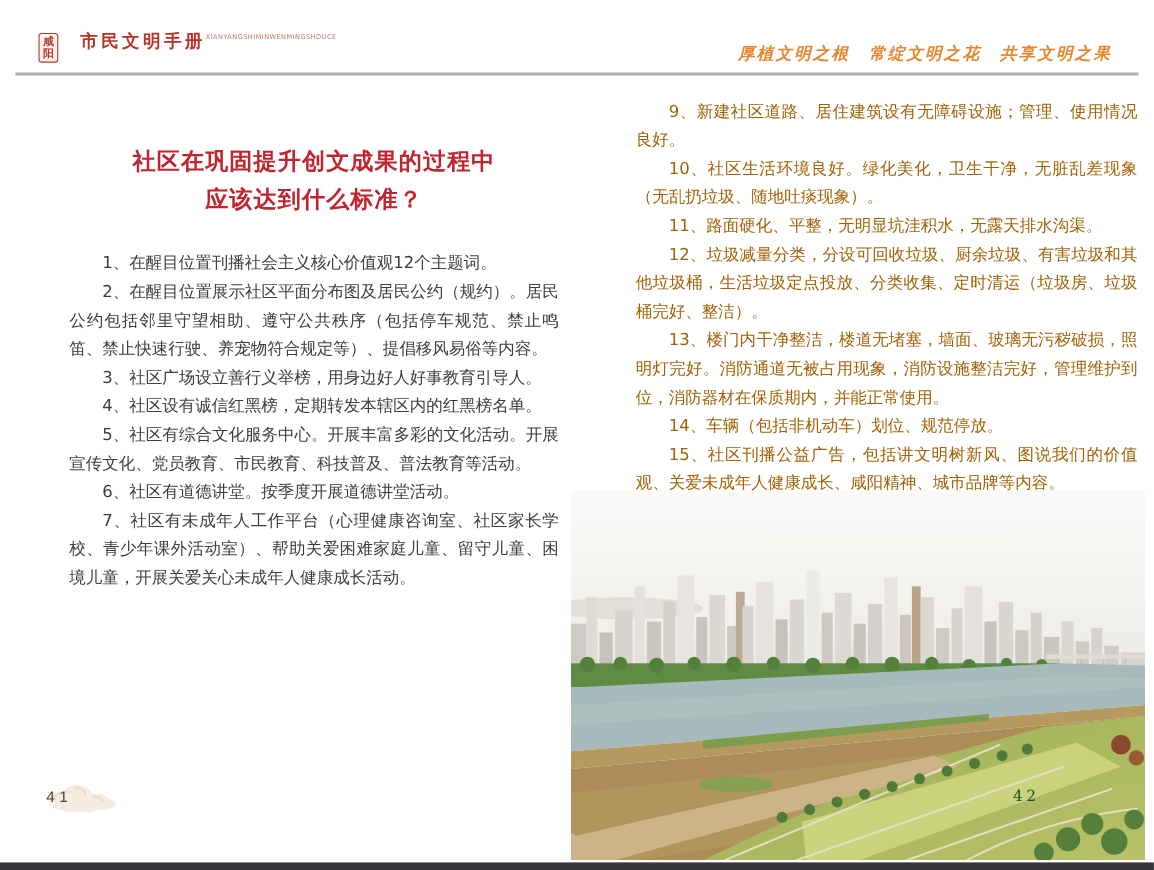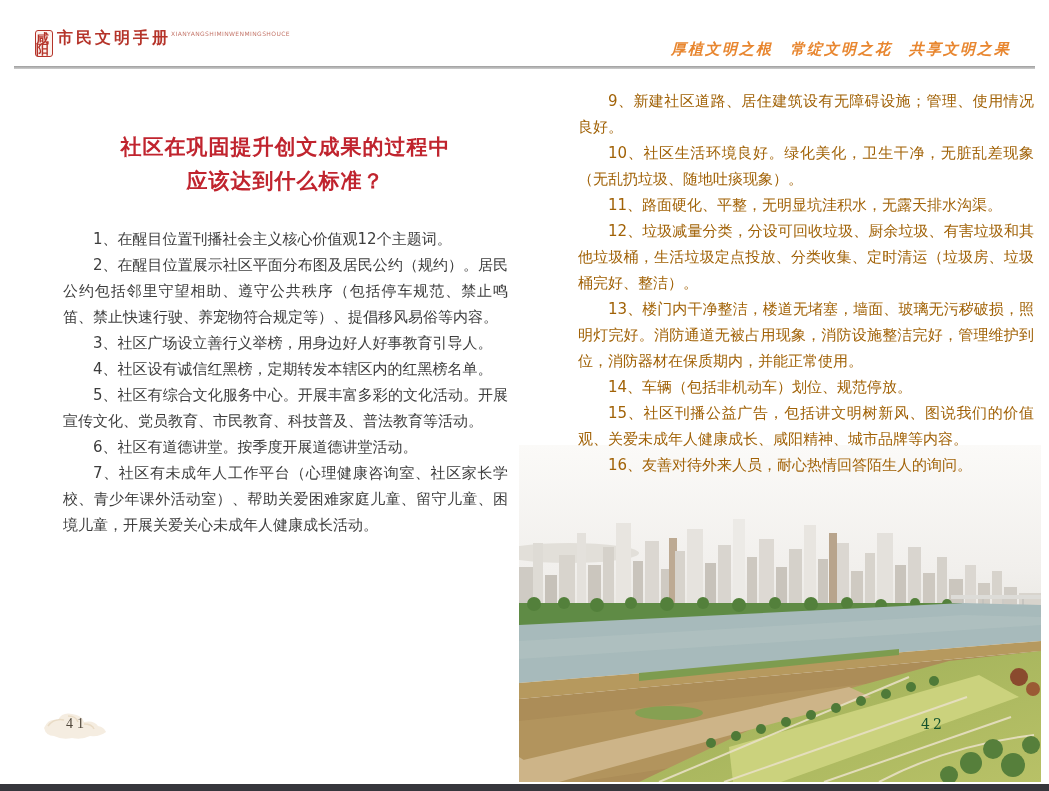--- a/index.html
+++ b/index.html
@@ -8,24 +8,24 @@
     font-family: "DejaVu Sans", "Liberation Sans", sans-serif;
     background: #ffffff;
     position: relative;
     overflow: hidden;
   }
   .page-root { position: absolute; inset: 0; background: #fff; }
 
   
   .logo-block { position: absolute; left: 35px; top: 28px; display: flex; align-items: flex-start; }
   .logo-seal {
-    width: 18px; height: 27px; margin-right: 4px; margin-top: 2px;
+    width: 18px; height: 27px; margin-right: 20px; margin-top: 2px;
     border: 1px solid #b5342a; border-radius: 3px;
     background: #fdf3ef; color: #b5342a;
-    font-size: 13px; line-height: 11px; text-align: left;
+    font-size: 10px; line-height: 11px; text-align: center;
     word-break: break-all; padding-top: 2px; font-weight: bold;
   }
   .logo-text-col { display: flex; flex-direction: row; }
   .logo-title {
     color: #b5342a; font-weight: bold; font-size: 16px;
     letter-spacing: 3px; font-family: "DejaVu Serif", "Liberation Serif", serif;
   }
   .logo-subtitle {
     color: #c4766a; font-size: 6px; letter-spacing: 0.4px; margin-top: 2px;
   }
@@ -45,22 +45,22 @@
   .page-title { text-align: center; color: #c0242e; font-weight: bold;
     font-size: 21px; line-height: 34px; letter-spacing: 1px; }
   .body-text { margin-top: 28px; }
   .body-text p {
     font-size: 15px; line-height: 26px; color: #3d3d3d;
     text-align: justify; text-indent: 2em;
   }
   .page-footer-left { position: absolute; left: 38px; top: 708px; width: 90px; height: 36px; }
   .cloud-motif { position: absolute; left: 0; top: 2px; opacity: 0.85; }
   .page-num-left {
-    position: absolute; left: 28px; top: 8px;
-    font-family: Liberation Serif, serif;
+    position: absolute; left: 4px; top: 8px;
+    font-family: Liberation Sans, sans-serif;
     color: #4d4438; font-size: 14px; letter-spacing: 4px;
   }
 
   
   .right-page { position: absolute; left: 578px; top: 88px; width: 456px; z-index: 2; }
   .right-page p {
     font-size: 15px; line-height: 26px; color: #a16207;
     text-align: justify; text-indent: 2em;
   }
 
@@ -119,21 +119,20 @@
   </div>
 
   <div class="right-page">
     <p>9、新建社区道路、居住建筑设有无障碍设施；管理、使用情况良好。</p>
     <p>10、社区生活环境良好。绿化美化，卫生干净，无脏乱差现象（无乱扔垃圾、随地吐痰现象）。</p>
     <p>11、路面硬化、平整，无明显坑洼积水，无露天排水沟渠。</p>
     <p>12、垃圾减量分类，分设可回收垃圾、厨余垃圾、有害垃圾和其他垃圾桶，生活垃圾定点投放、分类收集、定时清运（垃圾房、垃圾桶完好、整洁）。</p>
     <p>13、楼门内干净整洁，楼道无堵塞，墙面、玻璃无污秽破损，照明灯完好。消防通道无被占用现象，消防设施整洁完好，管理维护到位，消防器材在保质期内，并能正常使用。</p>
     <p>14、车辆（包括非机动车）划位、规范停放。</p>
     <p>15、社区刊播公益广告，包括讲文明树新风、图说我们的价值观、关爱未成年人健康成长、咸阳精神、城市品牌等内容。</p>
-    <p>16、友善对待外来人员，耐心热情回答陌生人的询问。</p>
   </div>
 
   <div class="photo">
     <svg viewBox="0 0 522 337" preserveAspectRatio="none">
       <defs>
         <linearGradient id="sky" x1="0" y1="0" x2="0" y2="1">
           <stop offset="0" stop-color="#fbfaf8"></stop>
           <stop offset="0.7" stop-color="#f1efec"></stop>
           <stop offset="1" stop-color="#e9e7e2"></stop>
         </linearGradient>

